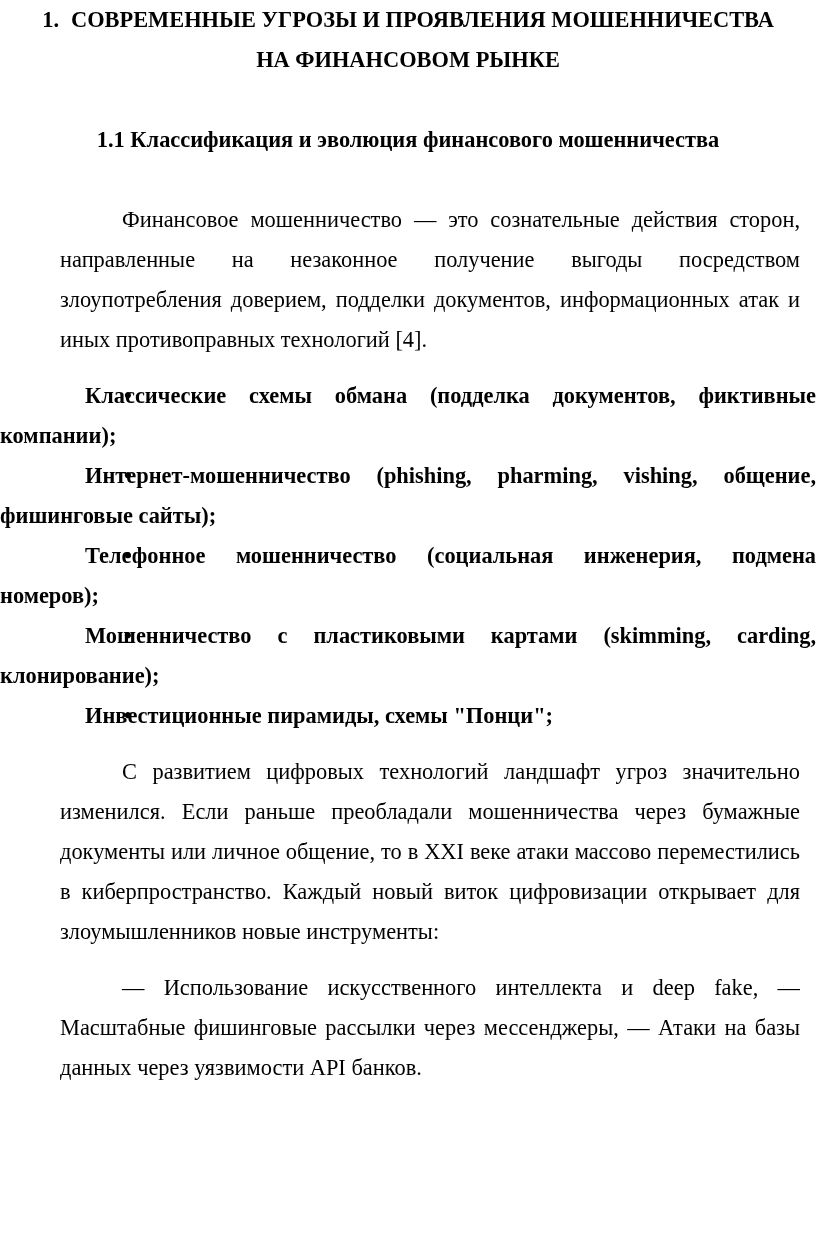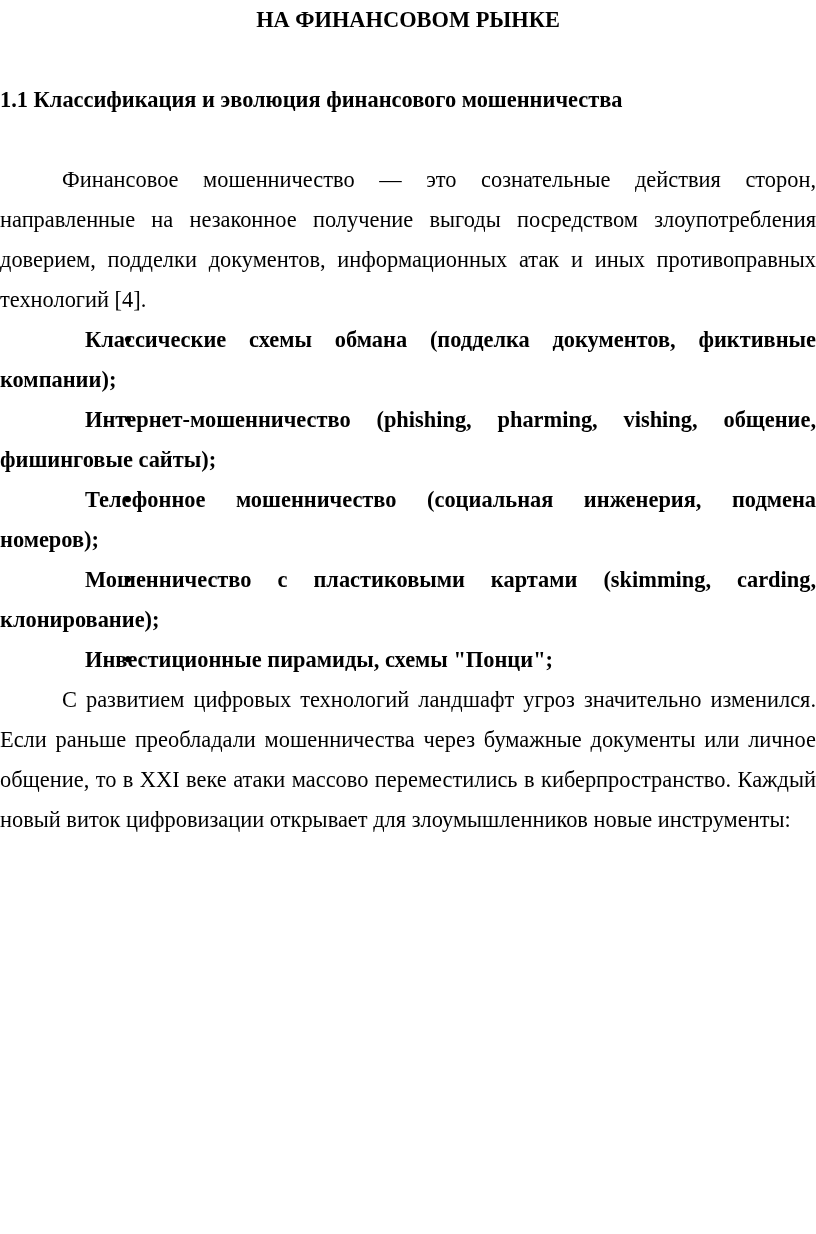--- a/index.html
+++ b/index.html
@@ -26,27 +26,28 @@
     }
     .h-line {
       white-space: nowrap;
     }
     .num-gap {
       display: inline-block;
       width: 12px;
     }
     .subheading {
       font-weight: bold;
-      text-align: left;
+      text-align: center;
       margin: 40px 0 40px 0;
     }
     .body-para {
-      margin: 0;
+      margin: 16px;
       text-align: justify;
       text-indent: 62px;
+      padding-left: 44px;
     }
     .bullet-list {
       margin: 0;
       padding: 0;
     }
     .bullet-item {
       margin: 0;
       text-align: justify;
       text-indent: 62px;
       list-style: none;
@@ -56,32 +57,34 @@
       display: inline-block;
       width: 23px;
     }
   </style>
 </head>
 <body>
 
 <div class="page">
 
   <div class="heading">
+    <div class="h-line"><span>1.</span><span class="num-gap"></span><span>СОВРЕМЕННЫЕ УГРОЗЫ И ПРОЯВЛЕНИЯ МОШЕННИЧЕСТВА</span></div>
     <div class="h-line">НА ФИНАНСОВОМ РЫНКЕ</div>
   </div>
 
   <div class="subheading">1.1 Классификация и эволюция финансового мошенничества</div>
 
   <p class="body-para">Финансовое мошенничество — это сознательные действия сторон, направленные на незаконное получение выгоды посредством злоупотребления доверием, подделки документов, информационных атак и иных противоправных технологий [4].</p>
 
 
   <div class="bullet-list">
     <div class="bullet-item"><span class="bullet">•</span><span>Классические схемы обмана (подделка документов, фиктивные компании);</span></div>
     <div class="bullet-item"><span class="bullet">•</span><span>Интернет-мошенничество (phishing, pharming, vishing, общение, фишинговые сайты);</span></div>
     <div class="bullet-item"><span class="bullet">•</span><span>Телефонное мошенничество (социальная инженерия, подмена номеров);</span></div>
     <div class="bullet-item"><span class="bullet">•</span><span>Мошенничество с пластиковыми картами (skimming, carding, клонирование);</span></div>
     <div class="bullet-item"><span class="bullet">•</span><span>Инвестиционные пирамиды, схемы "Понци";</span></div>
   </div>
 
   <p class="body-para">С развитием цифровых технологий ландшафт угроз значительно изменился. Если раньше преобладали мошенничества через бумажные документы или личное общение, то в XXI веке атаки массово переместились в киберпространство. Каждый новый виток цифровизации открывает для злоумышленников новые инструменты:</p>
 
+  <p class="body-para">— Использование искусственного интеллекта и deep fake, — Масштабные фишинговые рассылки через мессенджеры, — Атаки на базы данных через уязвимости API банков.</p>
 
 </div>
 
 </body></html>

